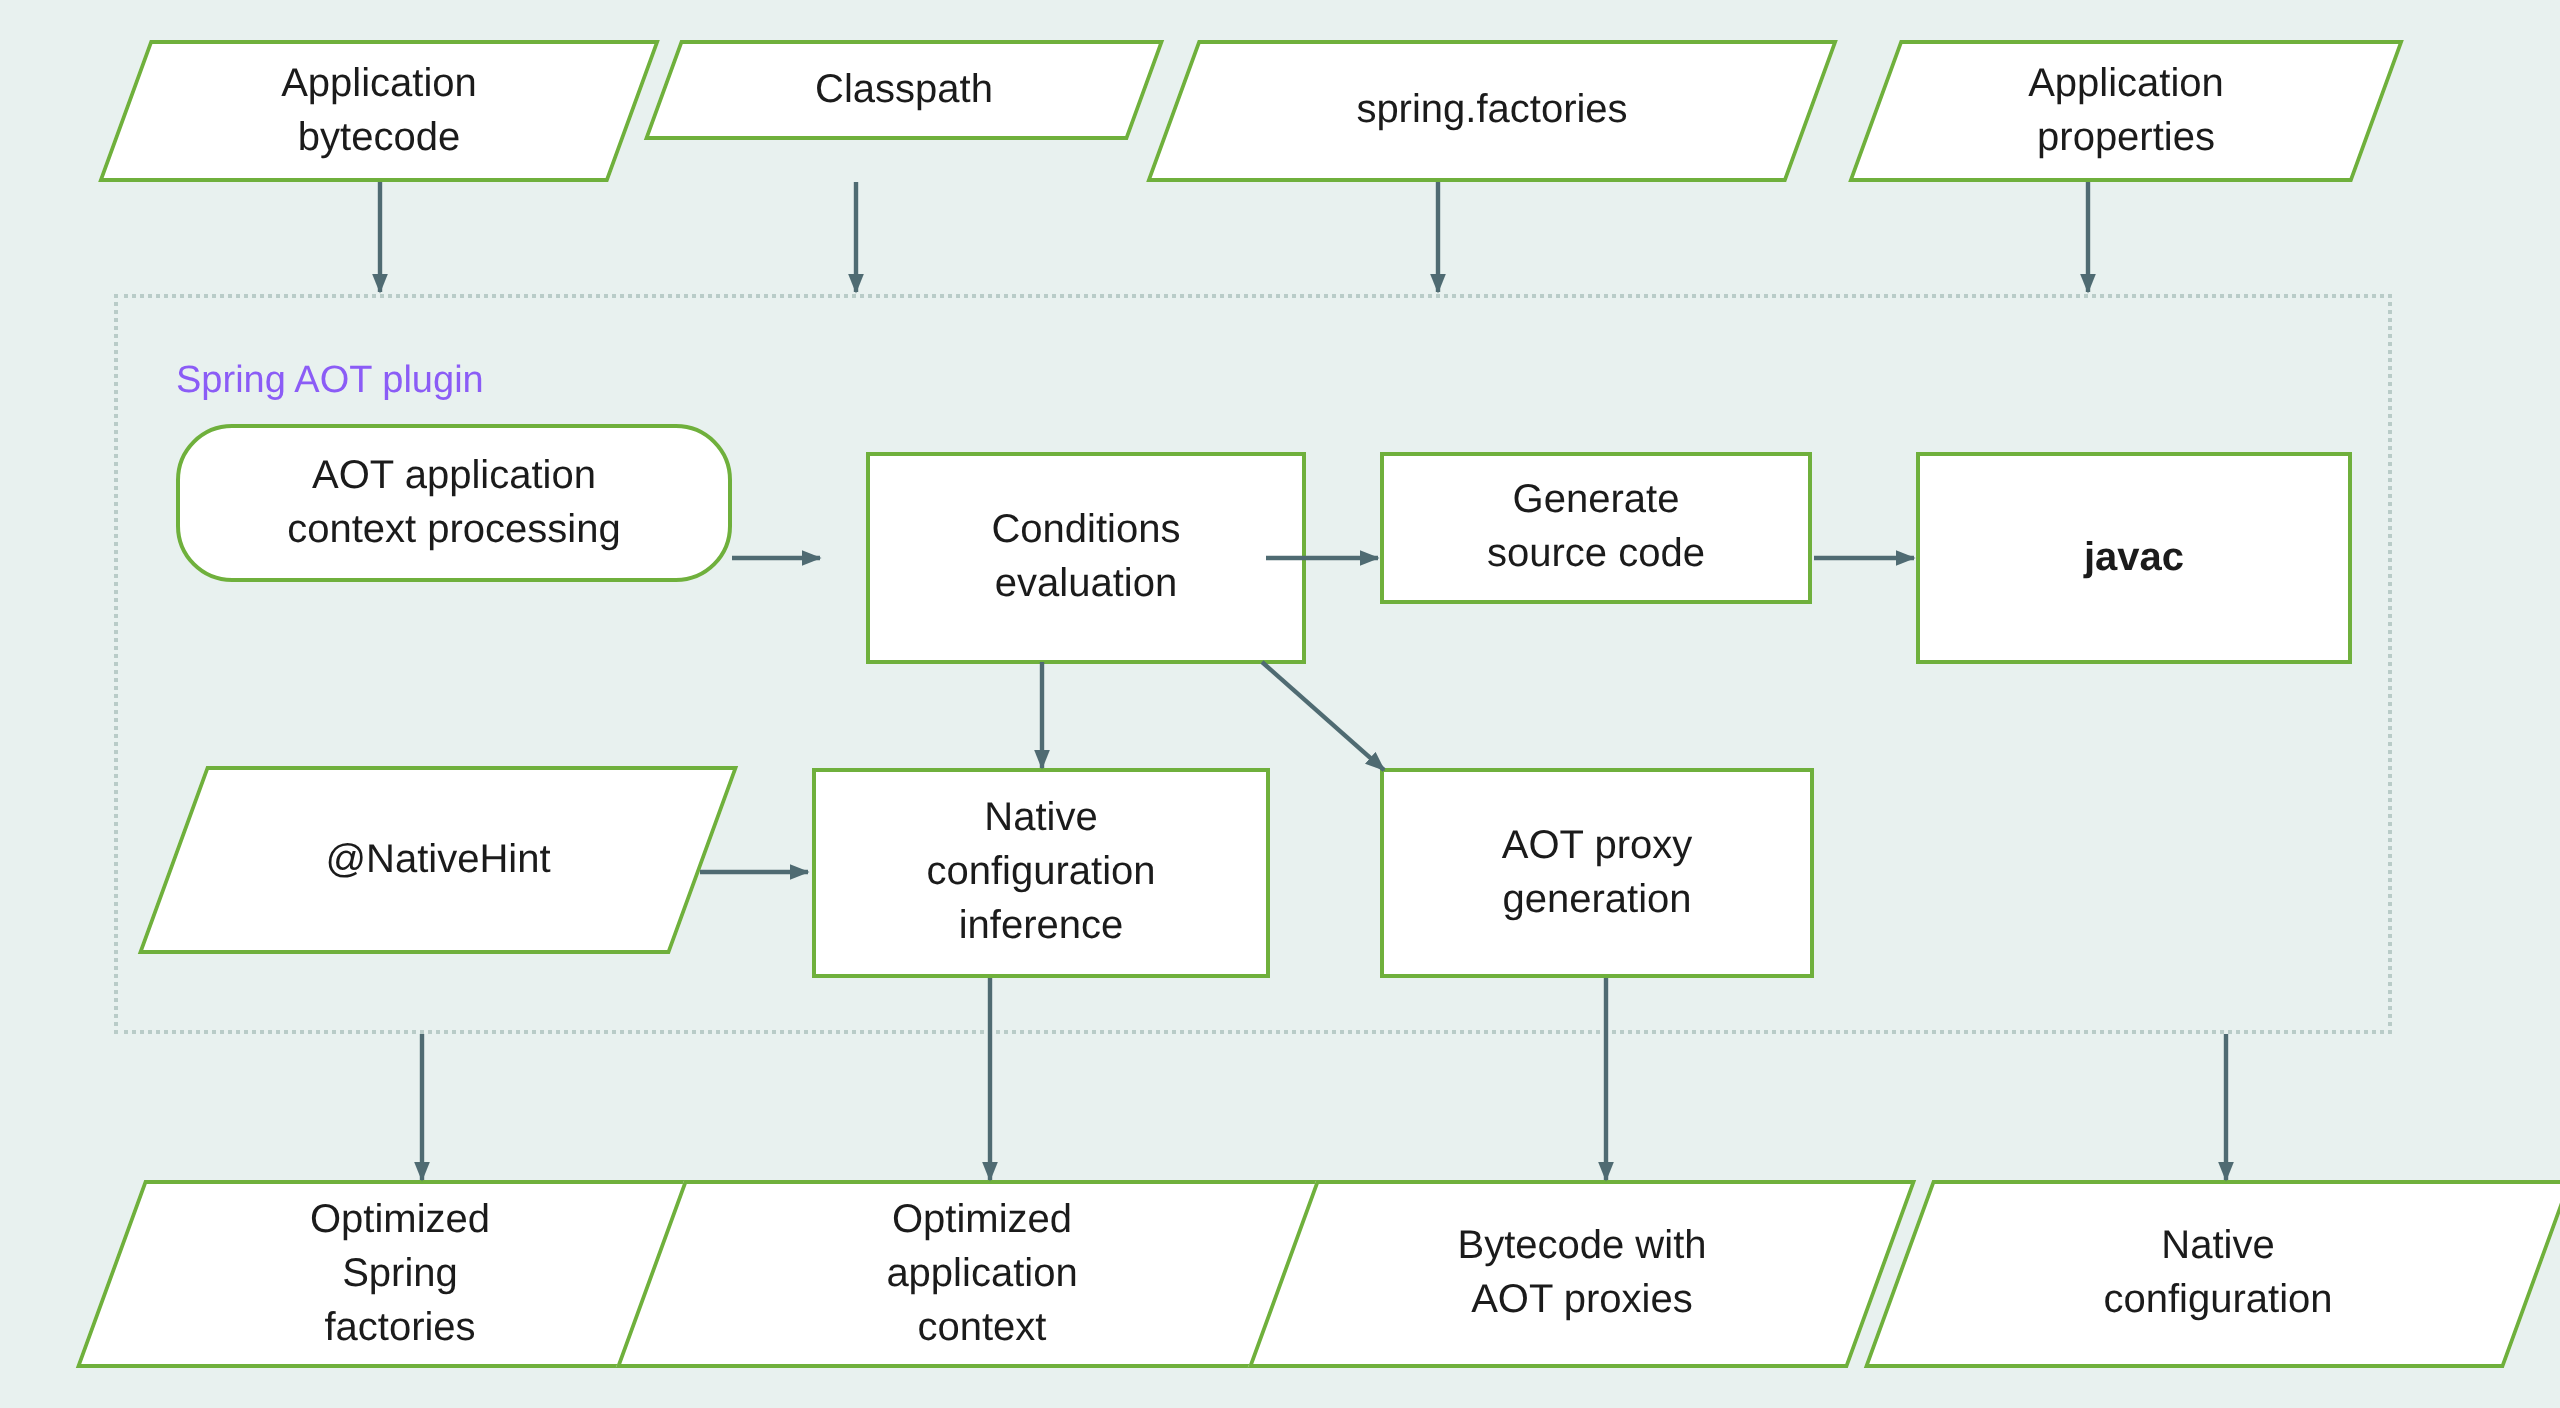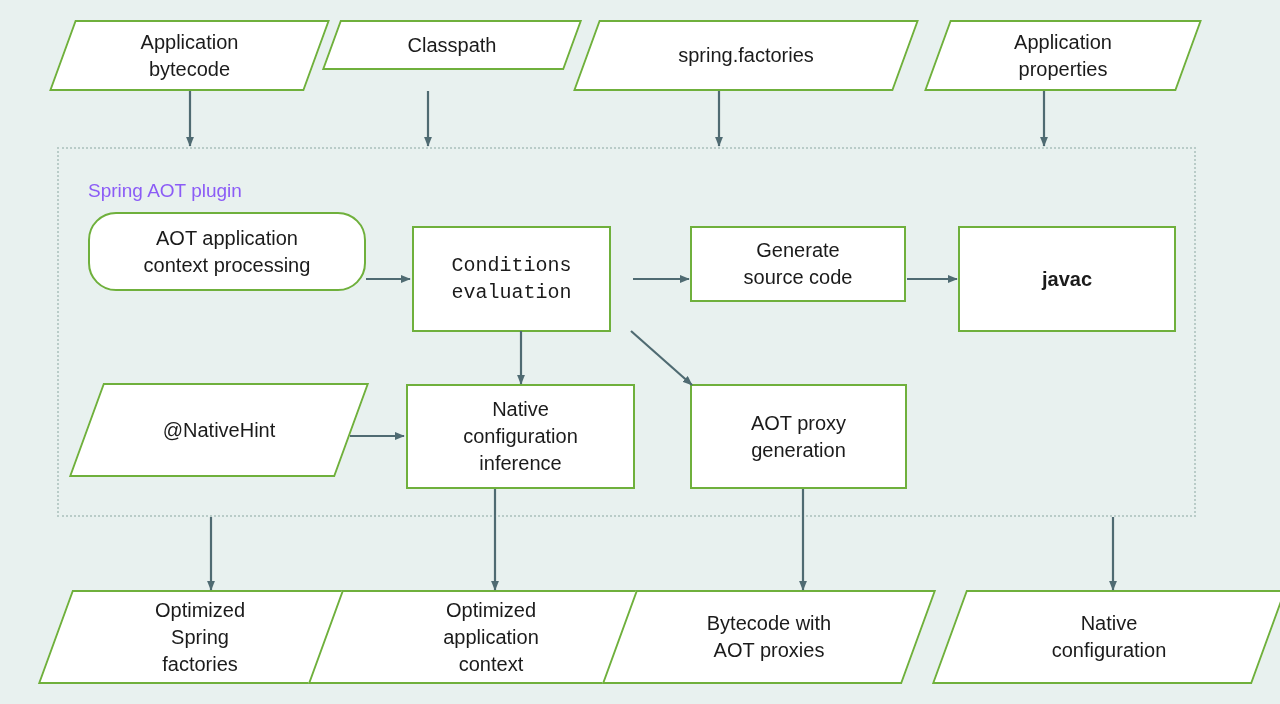--- a/index.html
+++ b/index.html
@@ -148,21 +148,21 @@
     <span class="skewbg"></span>
     <span class="plabel" style="white-space: pre-line;">Application
 properties</span>
   </div>
 
   <div class="node" style="left:88px; top:212px; width:278px; height:79px;border-radius:28px;">
     <span class="txt" style="white-space: pre-line;">AOT application
 context processing</span>
   </div>
 
-  <div class="node" style="left:412px; top:226px; width:199px; height:106px;font-family:Liberation Mono, monospace;">
+  <div class="node" style="left:433px; top:226px; width:220px; height:106px;">
     <span class="txt" style="white-space: pre-line;">Conditions
 evaluation</span>
   </div>
 
   <div class="node" style="left:690px; top:226px; width:216px; height:76px;">
     <span class="txt" style="white-space: pre-line;">Generate
 source code</span>
   </div>
 
   <div class="node" style="left:958px; top:226px; width:218px; height:106px;font-weight:bold;">
@@ -192,21 +192,21 @@
 factories</span>
   </div>
 
   <div class="para" style="left:325px; top:590px; width:332px; height:94px;">
     <span class="skewbg"></span>
     <span class="plabel" style="white-space: pre-line;">Optimized
 application
 context</span>
   </div>
 
-  <div class="para" style="left:619px; top:590px; width:300px; height:94px;">
+  <div class="para" style="left:641px; top:590px; width:300px; height:94px;">
     <span class="skewbg"></span>
     <span class="plabel" style="white-space: pre-line;">Bytecode with
 AOT proxies</span>
   </div>
 
   <div class="para" style="left:949px; top:590px; width:320px; height:94px;">
     <span class="skewbg"></span>
     <span class="plabel" style="white-space: pre-line;">Native
 configuration</span>
   </div>

